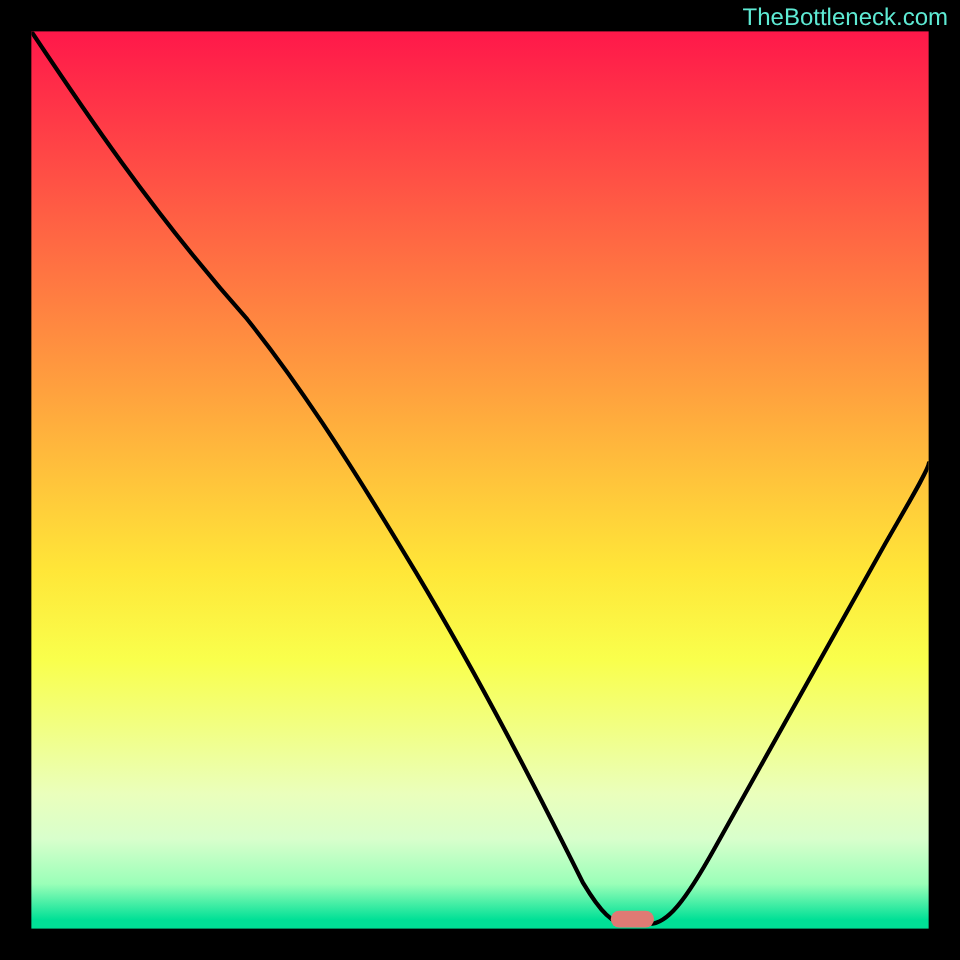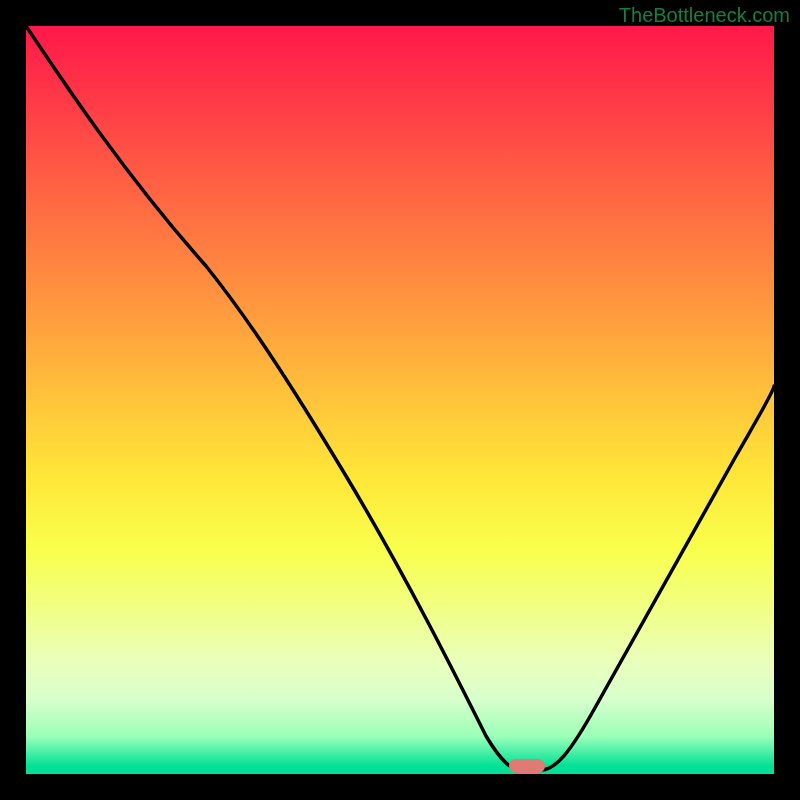--- a/index.html
+++ b/index.html
@@ -13,21 +13,21 @@
   }
   .container {
     position: relative;
     width: 800px;
     height: 800px;
   }
   .watermark {
     position: absolute;
     top: 4px;
     right: 10px;
-    color: #15803d;
+    color: #5eead4;
     font-size: 20px;
     font-weight: 500;
     z-index: 10;
     text-align: right;
   }
   .plot-area {
     position: absolute;
     left: 26px;
     top: 26px;
     width: 748px;

